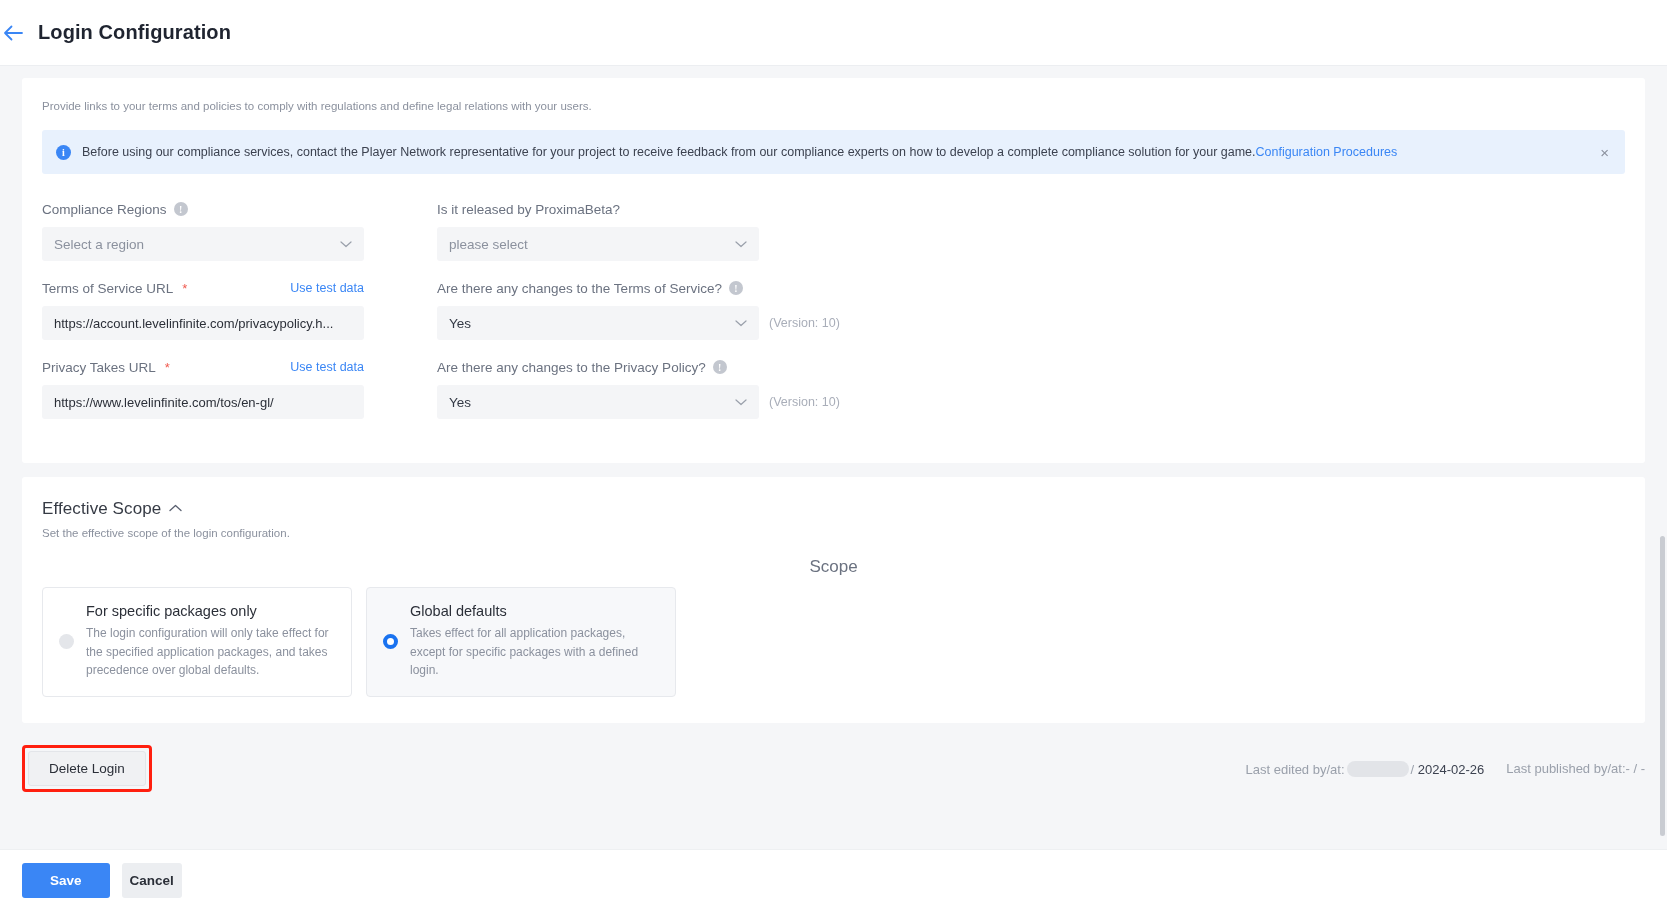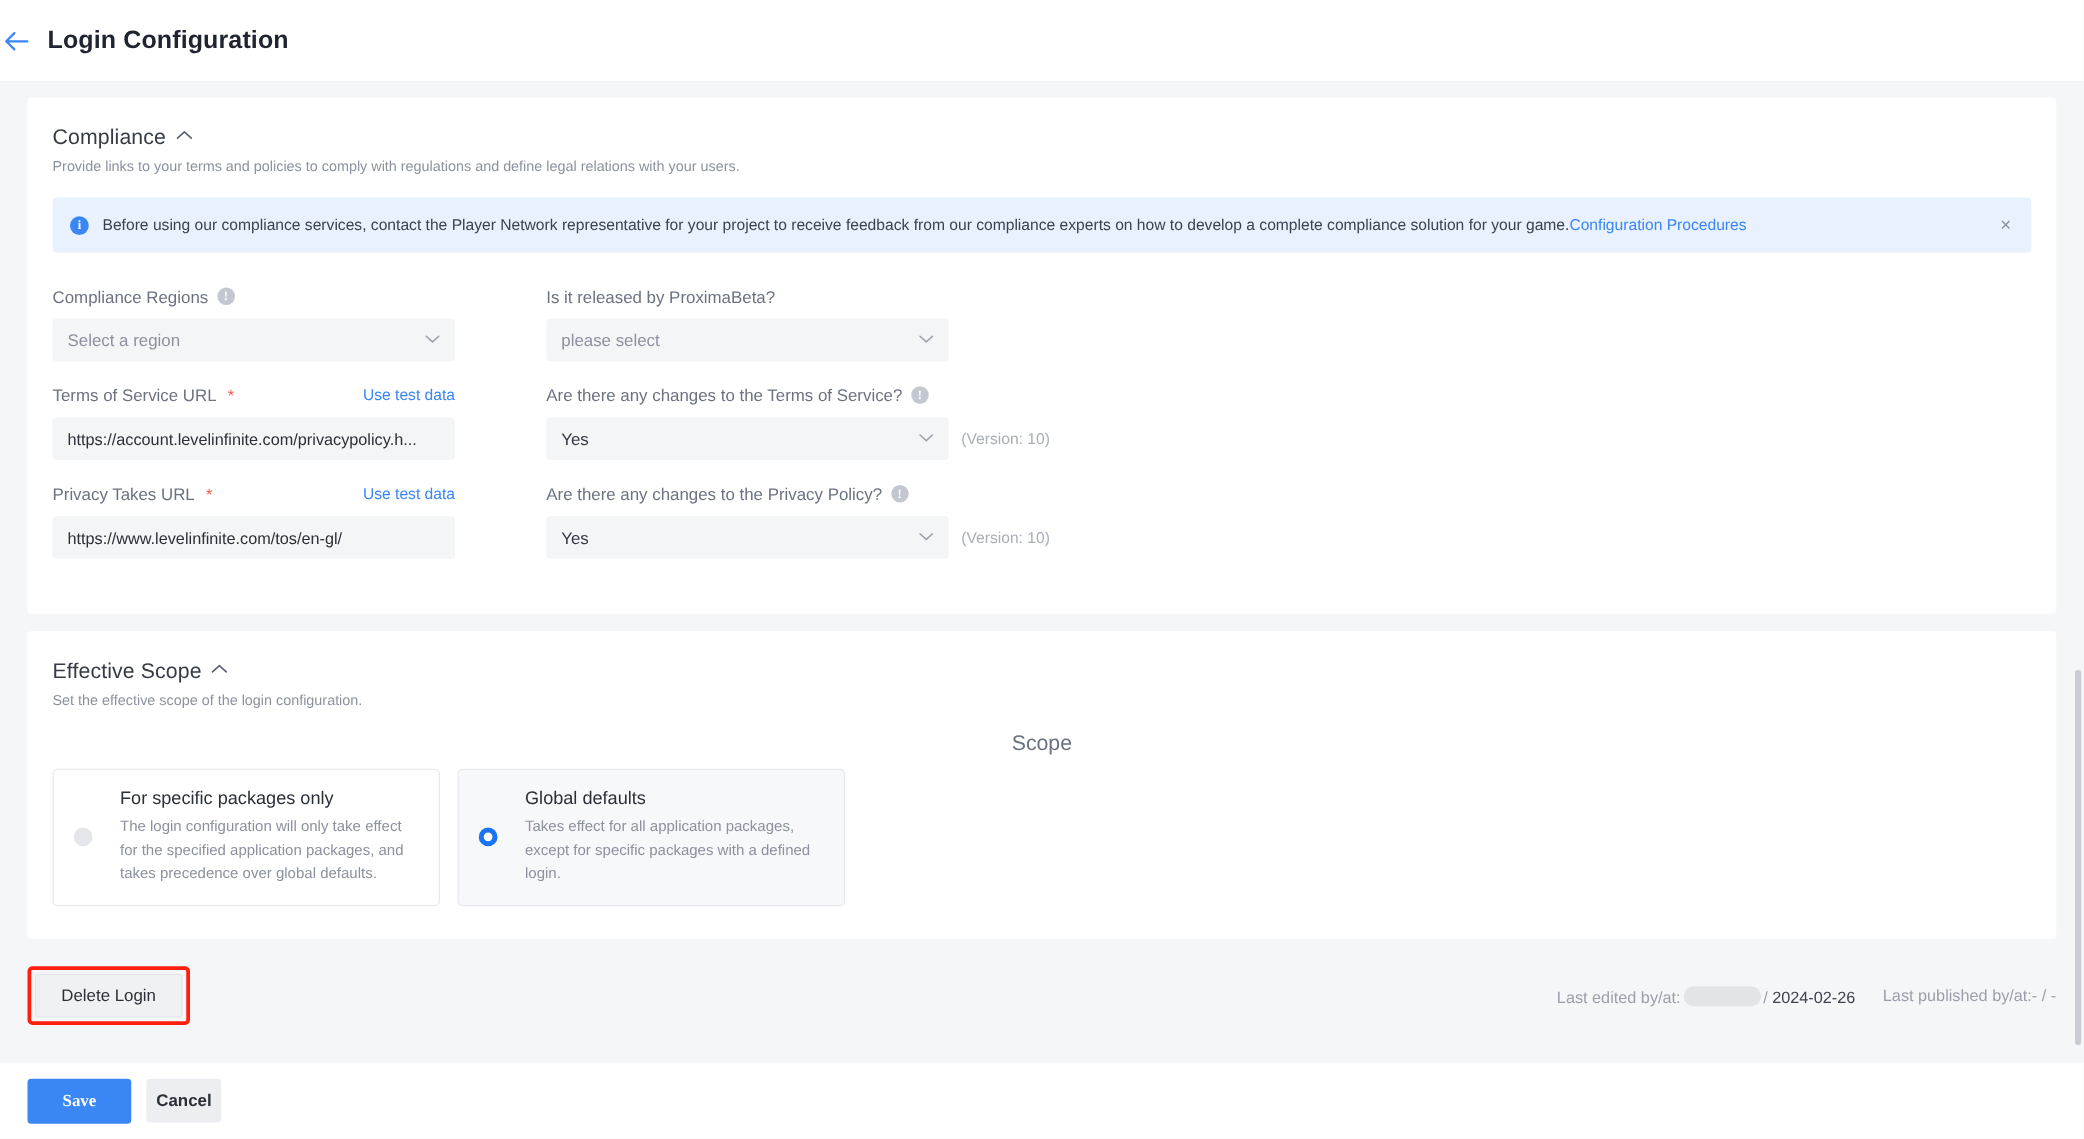--- a/index.html
+++ b/index.html
@@ -188,21 +188,21 @@
     margin-bottom: 10px;
     text-align: center;
   }
   .scope-cards { display: flex; gap: 14px; }
   .scope-card {
     width: 310px;
     border: 1px solid #e7e9ed;
     border-radius: 4px;
     padding: 15px 16px 16px 16px;
     display: flex;
-    gap: 22px;
+    gap: 12px;
     cursor: pointer;
     background: #fff;
   }
   .scope-card.selected {
     background: #f7f8fa;
     border-color: #e7e9ed;
   }
   .radio {
     flex: 0 0 auto;
     width: 15px; height: 15px;
@@ -281,21 +281,21 @@
   }
   .btn-save {
     background: #3a86f5;
     color: #fff;
     border: none;
     border-radius: 3px;
     font-size: 13.5px;
     font-weight: bold;
     padding: 10px 28px;
     cursor: pointer;
-    font-family: Liberation Serif, serif;
+    font-family: Liberation Sans, sans-serif;
   }
   .btn-cancel {
     background: #eceef1;
     color: #2b2f38;
     border: none;
     border-radius: 3px;
     font-size: 13.5px;
     font-weight: bold;
     padding: 10px 8px;
     cursor: pointer;
@@ -321,28 +321,20 @@
     <svg width="20" height="16" viewBox="0 0 20 16" aria-hidden="true">
       <path d="M8.5 1.5L2 8l6.5 6.5M2 8h17" fill="none" stroke="#3a86f5" stroke-width="1.8" stroke-linecap="round" stroke-linejoin="round"></path>
     </svg>
   </div>
   <div class="page-title">Login Configuration</div>
 </div>
 
 <div class="content">
 
   <div class="card">
-    <div class="section-head">
-      <div class="section-title">Compliance</div>
-      <div class="caret">
-        <svg width="13" height="8" viewBox="0 0 13 8" aria-hidden="true">
-          <path d="M1 6.5L6.5 1.5L12 6.5" fill="none" stroke="#5a6070" stroke-width="1.3" stroke-linecap="round" stroke-linejoin="round"></path>
-        </svg>
-      </div>
-    </div>
     <div class="section-sub">Provide links to your terms and policies to comply with regulations and define legal relations with your users.</div>
 
     <div class="banner">
       <div class="info-icon">i</div>
       <div class="banner-text"><span>Before using our compliance services, contact the Player Network representative for your project to receive feedback from our compliance experts on how to develop a complete compliance solution for your game.</span><a class="banner-link">Configuration Procedures</a></div>
       <div class="banner-close">×</div>
     </div>
 
     <div class="form-grid">
 

